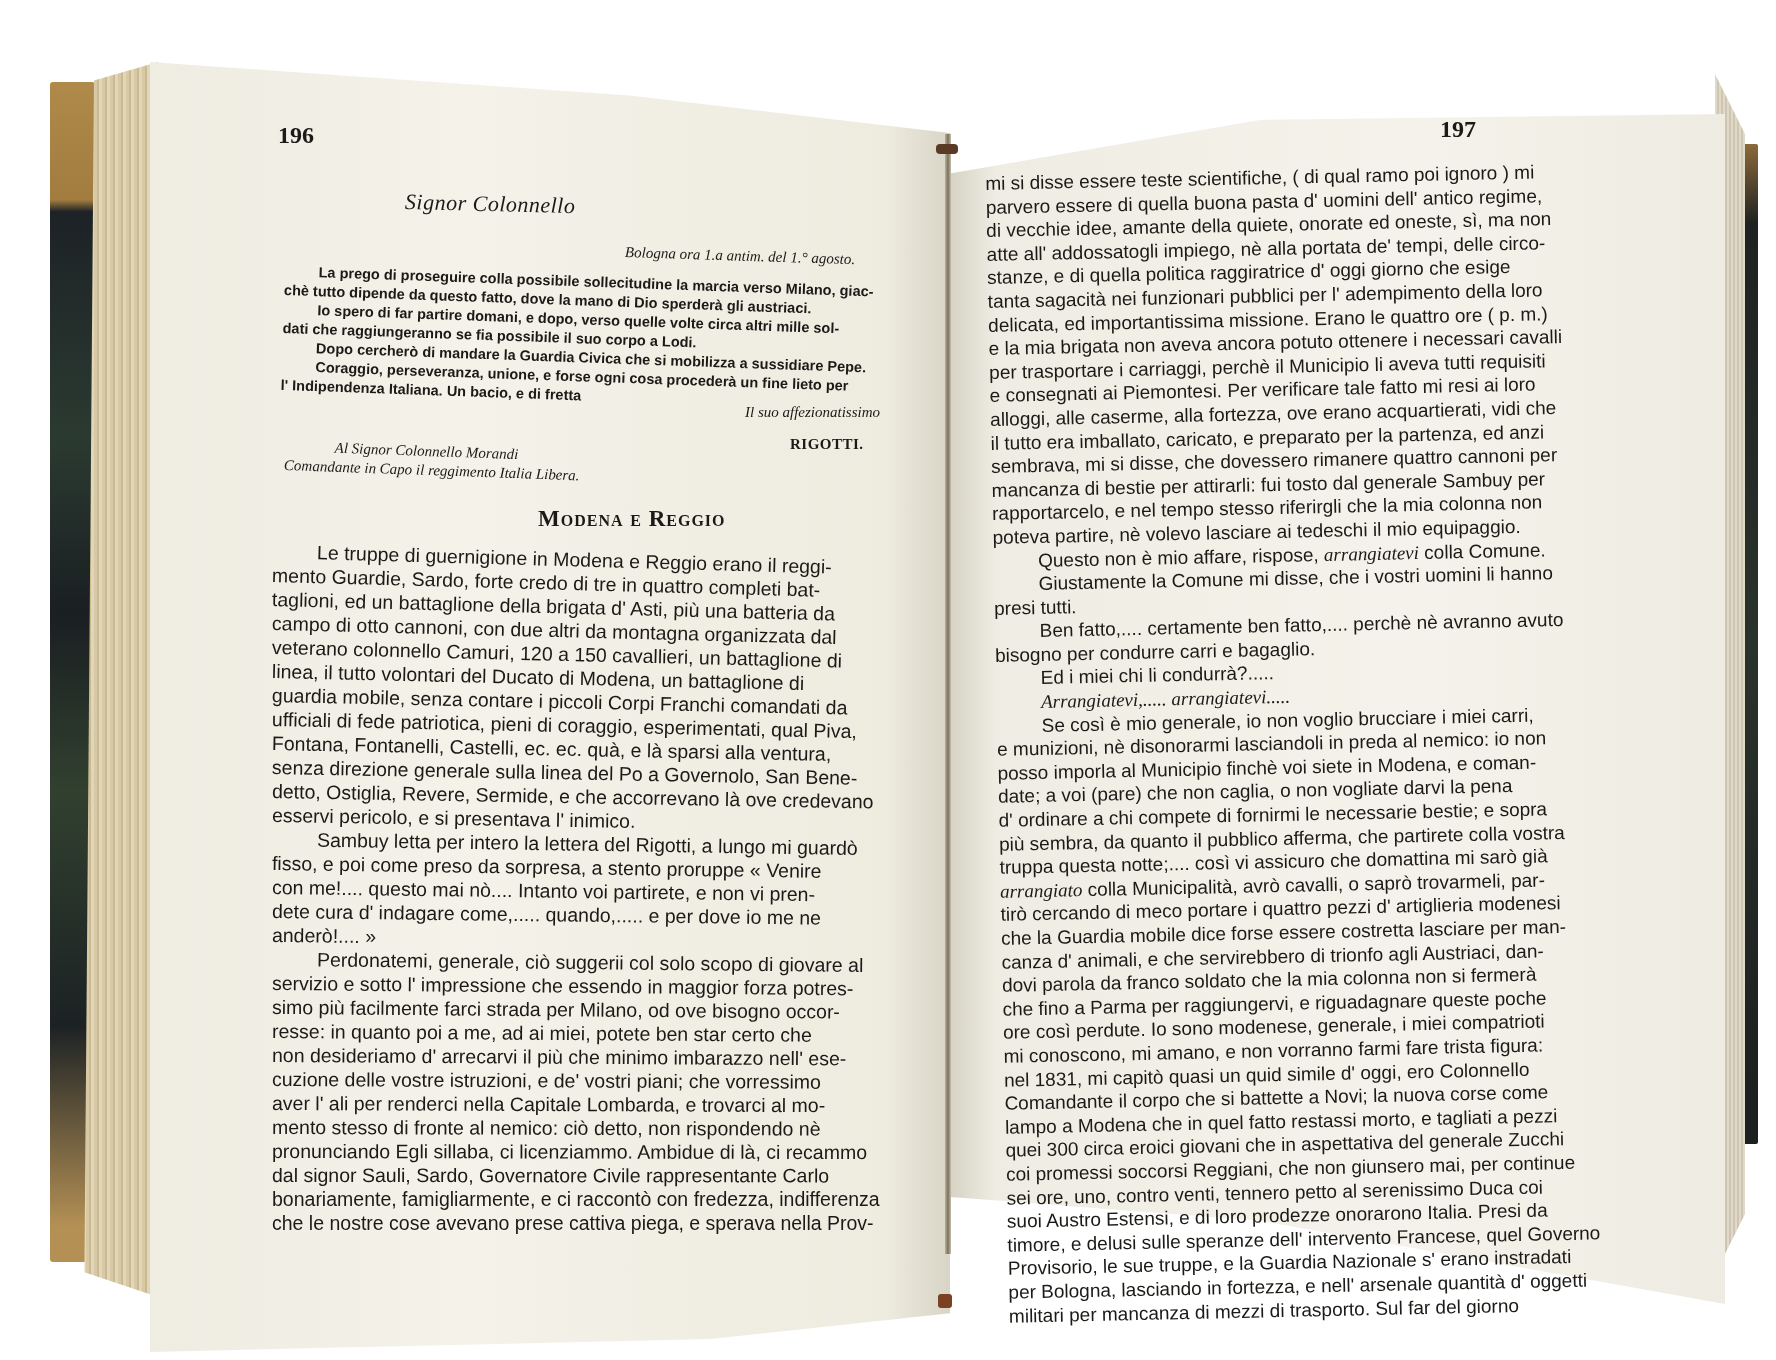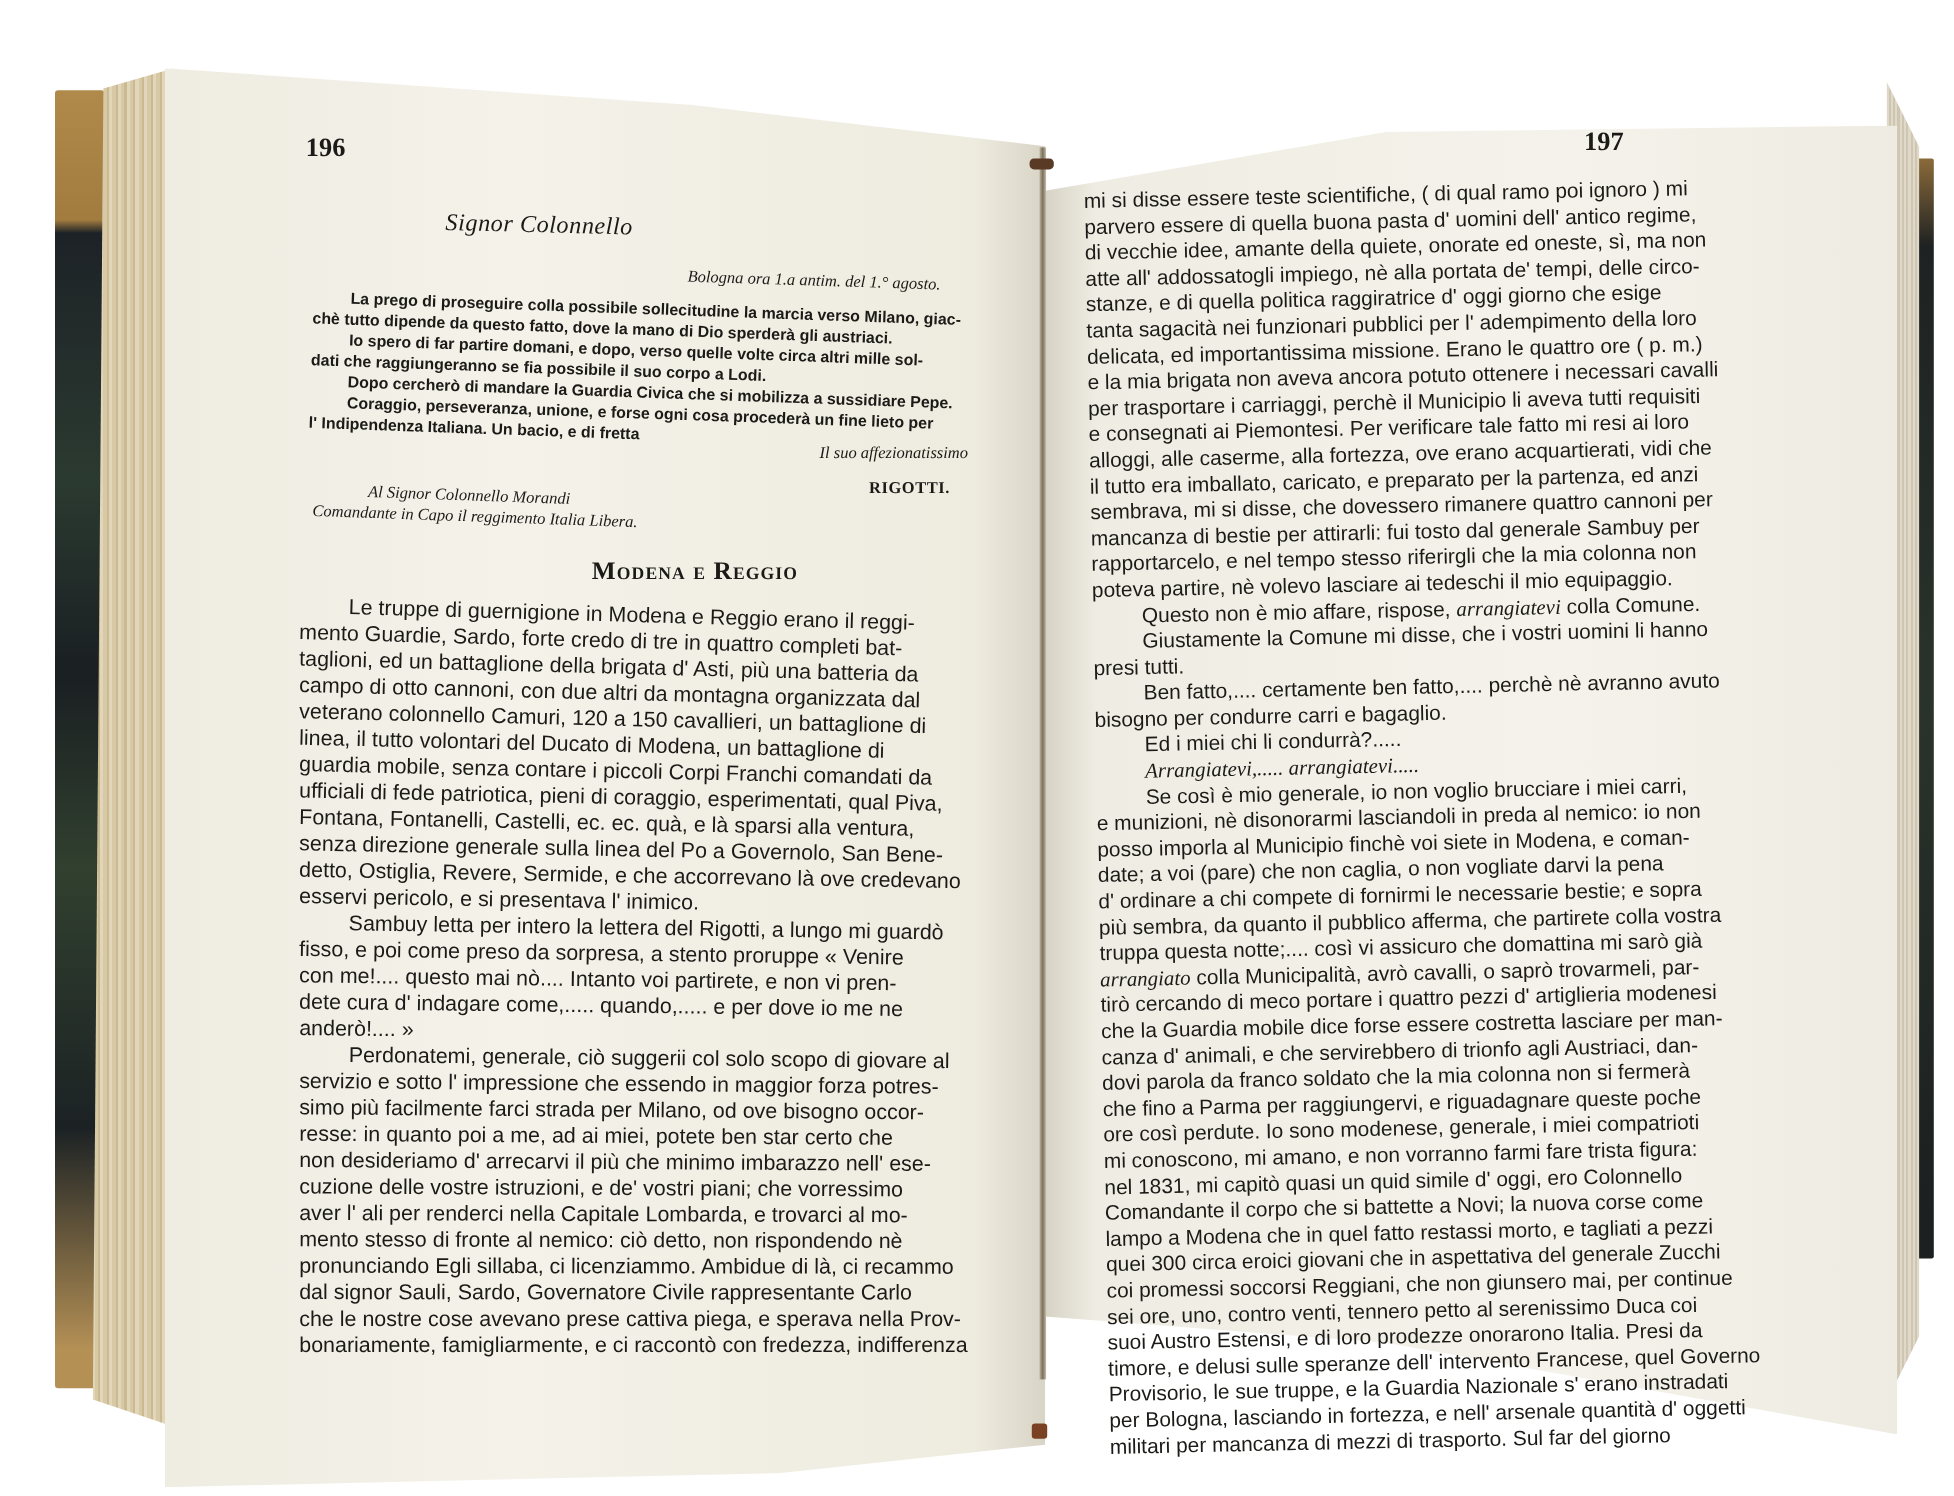--- a/index.html
+++ b/index.html
@@ -132,22 +132,22 @@
       <p class="ind" style="transform: rotate(0.58deg); transform-origin: left center;"><span>Perdonatemi, generale, ciò suggerii col solo scopo di giovare al</span></p>
       <p style="transform: rotate(0.52deg); transform-origin: left center;"><span>servizio e sotto l' impressione che essendo in maggior forza potres-</span></p>
       <p style="transform: rotate(0.46deg); transform-origin: left center;"><span>simo più facilmente farci strada per Milano, od ove bisogno occor-</span></p>
       <p style="transform: rotate(0.4deg); transform-origin: left center;"><span>resse: in quanto poi a me, ad ai miei, potete ben star certo che</span></p>
       <p style="transform: rotate(0.34deg); transform-origin: left center;"><span>non desideriamo d' arrecarvi il più che minimo imbarazzo nell' ese-</span></p>
       <p style="transform: rotate(0.28deg); transform-origin: left center;"><span>cuzione delle vostre istruzioni, e de' vostri piani; che vorressimo</span></p>
       <p style="transform: rotate(0.22deg); transform-origin: left center;"><span>aver l' ali per renderci nella Capitale Lombarda, e trovarci al mo-</span></p>
       <p style="transform: rotate(0.16deg); transform-origin: left center;"><span>mento stesso di fronte al nemico: ciò detto, non rispondendo nè</span></p>
       <p style="transform: rotate(0.1deg); transform-origin: left center;"><span>pronunciando Egli sillaba, ci licenziammo. Ambidue di là, ci recammo</span></p>
       <p style="transform: rotate(0.04deg); transform-origin: left center;"><span>dal signor Sauli, Sardo, Governatore Civile rappresentante Carlo</span></p>
+      <p style="transform: rotate(0deg); transform-origin: left center;"><span>bonariamente, famigliarmente, e ci raccontò con fredezza, indifferenza</span></p>
       <p style="transform: rotate(0deg); transform-origin: left center;"><span>che le nostre cose avevano prese cattiva piega, e sperava nella Prov-</span></p>
-      <p style="transform: rotate(0deg); transform-origin: left center;"><span>bonariamente, famigliarmente, e ci raccontò con fredezza, indifferenza</span></p>
     </div>
 
   <div class="txt pnum pnum-right">197</div>
   <div class="txt body-right" id="body-right">
       <p><span>mi si disse essere teste scientifiche, ( di qual ramo poi ignoro ) mi</span></p>
       <p><span>parvero essere di quella buona pasta d' uomini dell' antico regime,</span></p>
       <p><span>di vecchie idee, amante della quiete, onorate ed oneste, sì, ma non</span></p>
       <p><span>atte all' addossatogli impiego, nè alla portata de' tempi, delle circo-</span></p>
       <p><span>stanze, e di quella politica raggiratrice d' oggi giorno che esige</span></p>
       <p><span>tanta sagacità nei funzionari pubblici per l' adempimento della loro</span></p>

